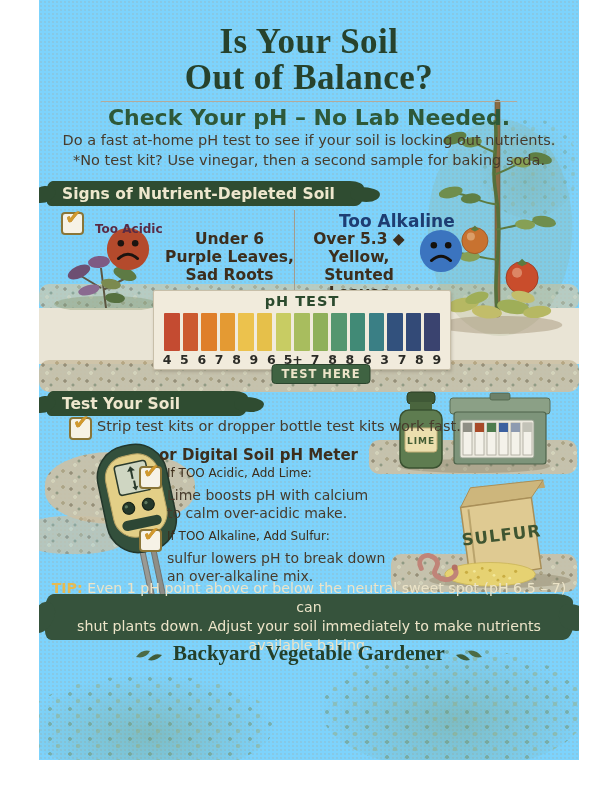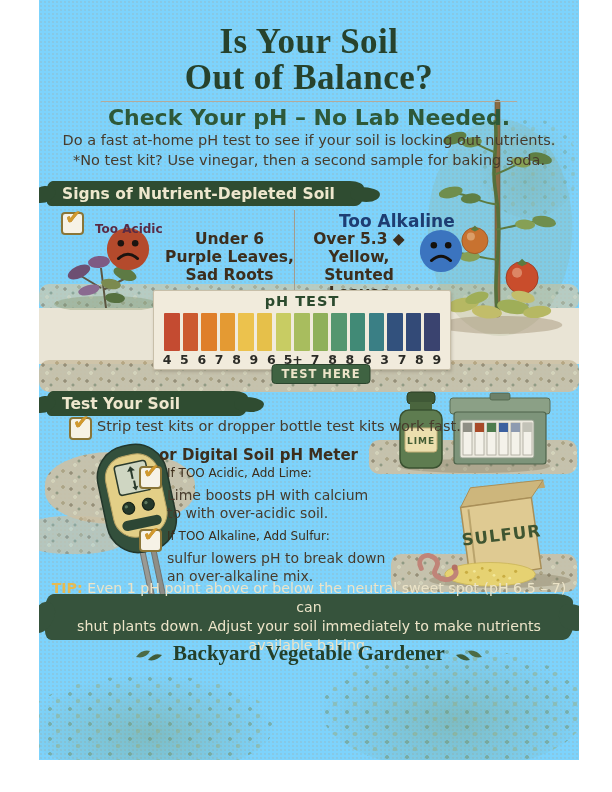--- a/index.html
+++ b/index.html
@@ -280,21 +280,21 @@
         <circle cx="68" cy="66" r="1.6" fill="#5f7a60"></circle>
         <rect x="40" y="80" width="40" height="10" rx="5" fill="#2c4634"></rect>
       </g>
     </svg>
 
     <div class="checkbox" style="left:100px;top:466px;">
       <span class="check">✔</span>
     </div>
     <div class="txt item-heading" style="left:128px;top:466px;">If TOO Acidic, Add Lime:</div>
     <div class="txt item-body" style="left:128px;top:486px;">Lime boosts pH with calcium</div>
-    <div class="txt item-body" style="left:128px;top:504px;">to with over-acidic soil.</div>
+    <div class="txt item-body" style="left:128px;top:504px;">to calm over-acidic make.</div>
 
     <div class="checkbox" style="left:100px;top:529px;">
       <span class="check">✔</span>
     </div>
     <div class="txt item-body" style="left:128px;top:549px;">sulfur lowers pH to break down</div>
     <div class="txt item-heading" style="left:128px;top:529px;">If TOO Alkaline, Add Sulfur:</div>
     <div class="txt item-body" style="left:128px;top:567px;">an over-alkaline mix.</div>
 
     <svg class="layer" style="left:355px;top:390px;width:160px;height:84px;" viewBox="0 0 160 84">
       <ellipse cx="80" cy="76" rx="76" ry="7" fill="rgba(120,105,75,.3)"></ellipse>

